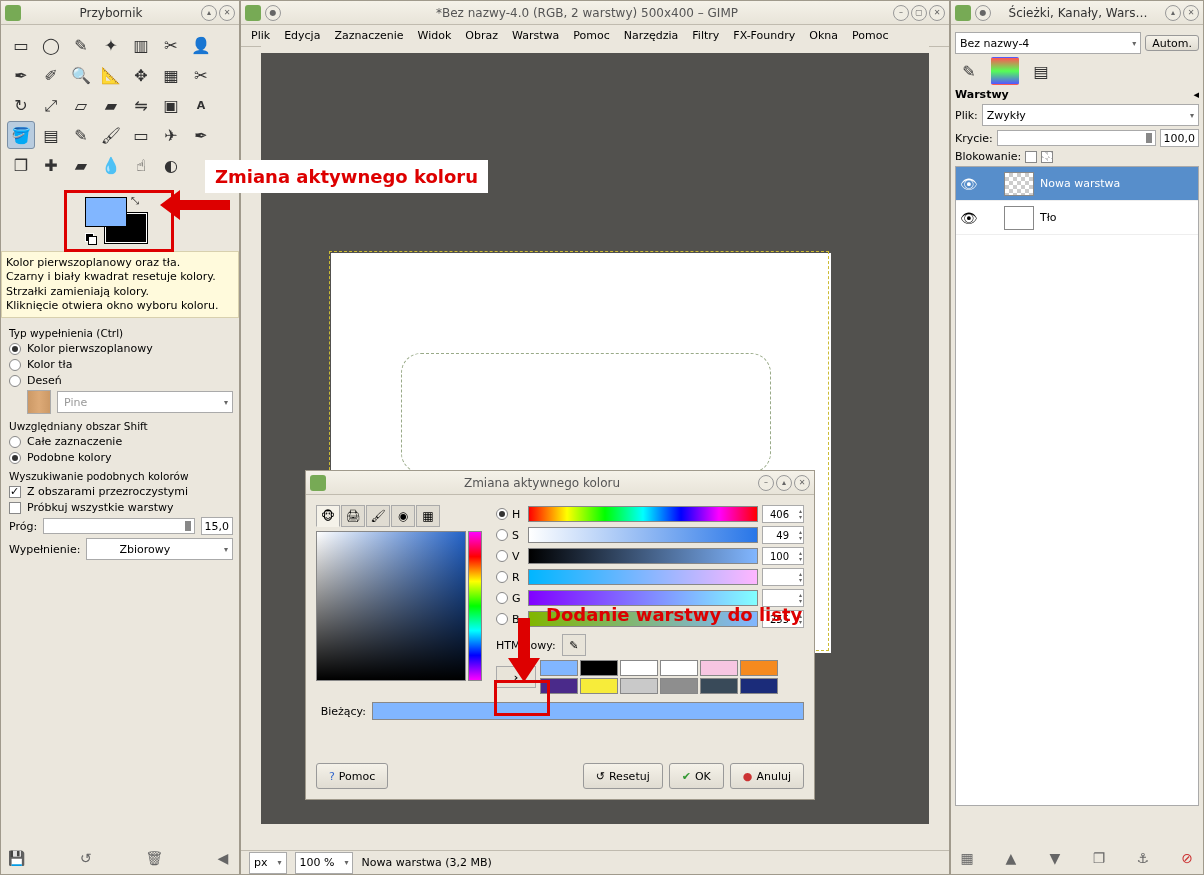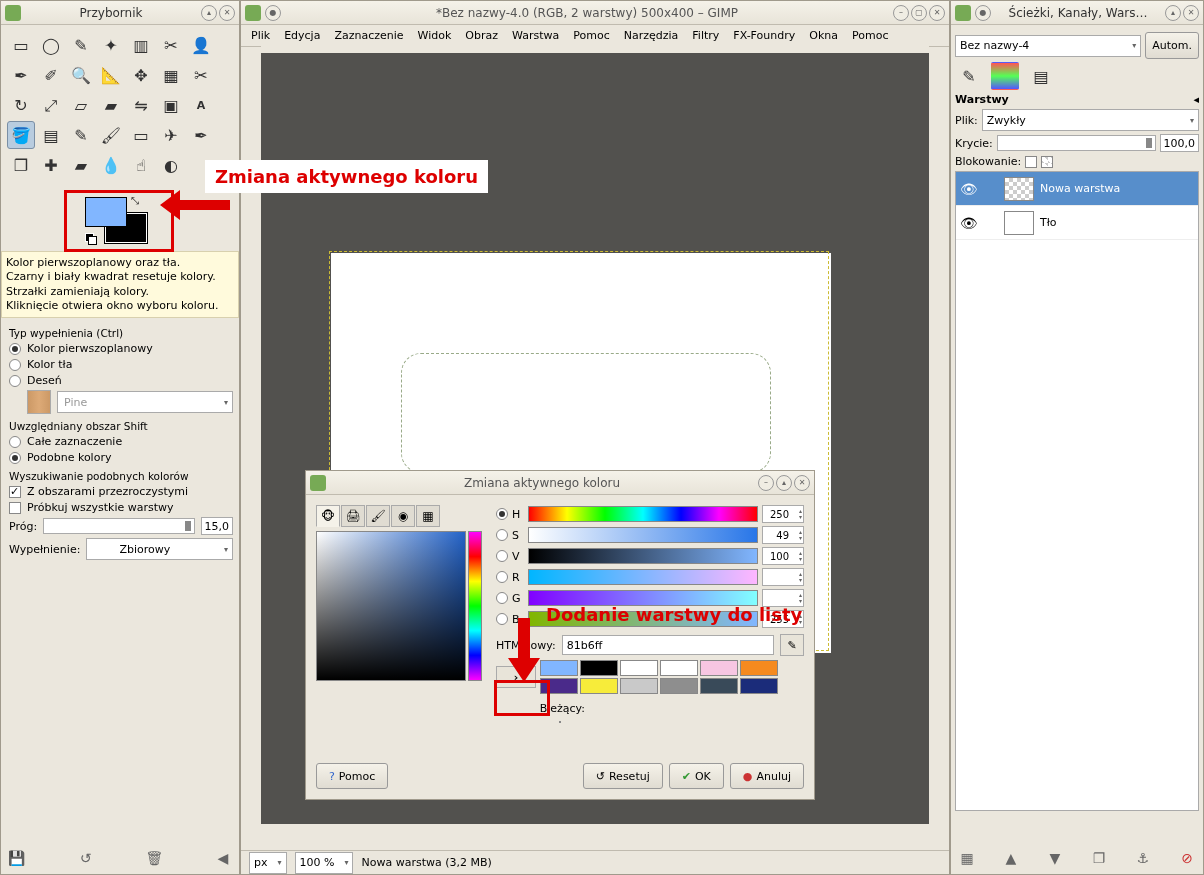--- a/index.html
+++ b/index.html
@@ -70,21 +70,21 @@
 .ch-gradient { flex: 1; height: 16px; border: 1px solid #888; position: relative; }
 .ch-spin { width: 42px; height: 18px; border: 1px solid #aaa; background: #fff; text-align: right; padding-right: 14px; font-size: 10px; display: flex; align-items: center; justify-content: flex-end; position: relative; }
 .ch-spin::after { content: '▴\A▾'; white-space: pre; position: absolute; right: 1px; font-size: 6px; line-height: 6px; color: #666; }
 .html-row { display: flex; align-items: center; gap: 6px; margin-top: 6px; }
 .html-input { flex: 1; height: 20px; border: 1px solid #aaa; background: #fff; padding: 0 4px; }
 .eyedrop-btn { width: 24px; height: 22px; border: 1px solid #aaa; background: #e8e4d9; cursor: pointer; display: flex; align-items: center; justify-content: center; }
 .swatch-row { display: flex; align-items: center; gap: 4px; margin-top: 4px; }
 .add-btn { width: 40px; height: 22px; border: 1px solid #aaa; background: #e8e4d9; display: flex; align-items: center; justify-content: center; cursor: pointer; font-weight: bold; }
 .swatches { display: grid; grid-template-columns: repeat(6, 38px); gap: 2px; }
 .swatch { height: 16px; border: 1px solid #888; cursor: pointer; }
-.current-row { display: flex; align-items: center; gap: 6px; margin-top: 2px; flex-direction: column; }
+.current-row { display: flex; align-items: center; gap: 6px; margin-top: 2px; }
 .current-label { width: 50px; text-align: right; }
 .current-color { flex: 1; height: 18px; border: 1px solid #888; }
 .dlg-buttons { display: flex; gap: 6px; margin-top: auto; align-items: center; }
 .btn { height: 26px; border: 1px solid #999; background: linear-gradient(#f5f2e9, #e0dcd2); padding: 0 12px; display: flex; align-items: center; gap: 4px; cursor: pointer; border-radius: 3px; }
 
 
 #layers-win { left: 950px; top: 0; width: 254px; height: 875px; }
 .lp-body { padding: 4px; }
 .lp-row { display: flex; align-items: center; gap: 4px; margin: 3px 0; font-size: 11px; }
 .lp-slider { flex: 1; height: 16px; border: 1px solid #aaa; background: #fff; position: relative; }
@@ -297,21 +297,21 @@
         <div class="sv-row">
           <div class="sv-square"></div>
           <div class="hue-strip"></div>
         </div>
       </div>
       <div class="cd-right">
         <div class="channel-row">
             <span class="radio checked"></span>
             <span class="ch-label">H</span>
             <div class="ch-gradient" style="background:linear-gradient(to right,#f00,#ff0,#0f0,#0ff,#00f,#f0f,#f00);"></div>
-            <div class="ch-spin">250</div>
+            <div class="ch-spin">406</div>
           </div>
         <div class="channel-row">
             <span class="radio"></span>
             <span class="ch-label">S</span>
             <div class="ch-gradient" style="background:linear-gradient(to right,#fff,#2876e8);"></div>
             <div class="ch-spin">49</div>
           </div>
         <div class="channel-row">
             <span class="radio"></span>
             <span class="ch-label">V</span>
@@ -331,21 +331,20 @@
             <div class="ch-spin"></div>
           </div>
         <div class="channel-row">
             <span class="radio"></span>
             <span class="ch-label">B</span>
             <div class="ch-gradient" style="background:linear-gradient(to right,#81b600,#81b6ff);"></div>
             <div class="ch-spin">255</div>
           </div>
         <div class="html-row">
           <span>HTML-owy:</span>
-          <input class="html-input" value="81b6ff" style="">
           <div class="eyedrop-btn">✎</div>
         </div>
         <div class="swatch-row">
           <div class="add-btn">›</div>
           <div class="swatches">
             <div class="swatch" style="background:#81b6ff"></div>
             <div class="swatch" style="background:#000000"></div>
             <div class="swatch" style="background:#ffffff"></div>
             <div class="swatch" style="background:#ffffff"></div>
             <div class="swatch" style="background:#f7c6e2"></div>
@@ -394,21 +393,21 @@
       </div>
     <span class="titlebar-title">Ścieżki, Kanały, Wars…</span>
     <div class="win-controls">
       <div class="win-btn">▴</div>
       <div class="win-btn">✕</div>
     </div>
   </div>
   <div class="lp-body">
     <div class="lp-row">
       <span class="combo" style="flex:1">Bez nazwy-4</span>
-      <span class="btn" style="height:27px;padding:0 6px;">Autom.</span>
+      <span class="btn" style="height:16px;padding:0 6px;">Autom.</span>
     </div>
     <div class="lp-row" style="gap:8px;">
       <span class="tool-icon">✎</span>
       <span class="tool-icon" style="background:linear-gradient(#f55,#5f5,#55f);border-radius:2px;"></span>
       <span class="tool-icon">▤</span>
     </div>
     <div class="lp-row" style="justify-content:space-between;">
         <b>Warstwy</b>
         <span>◂</span>
       </div>

